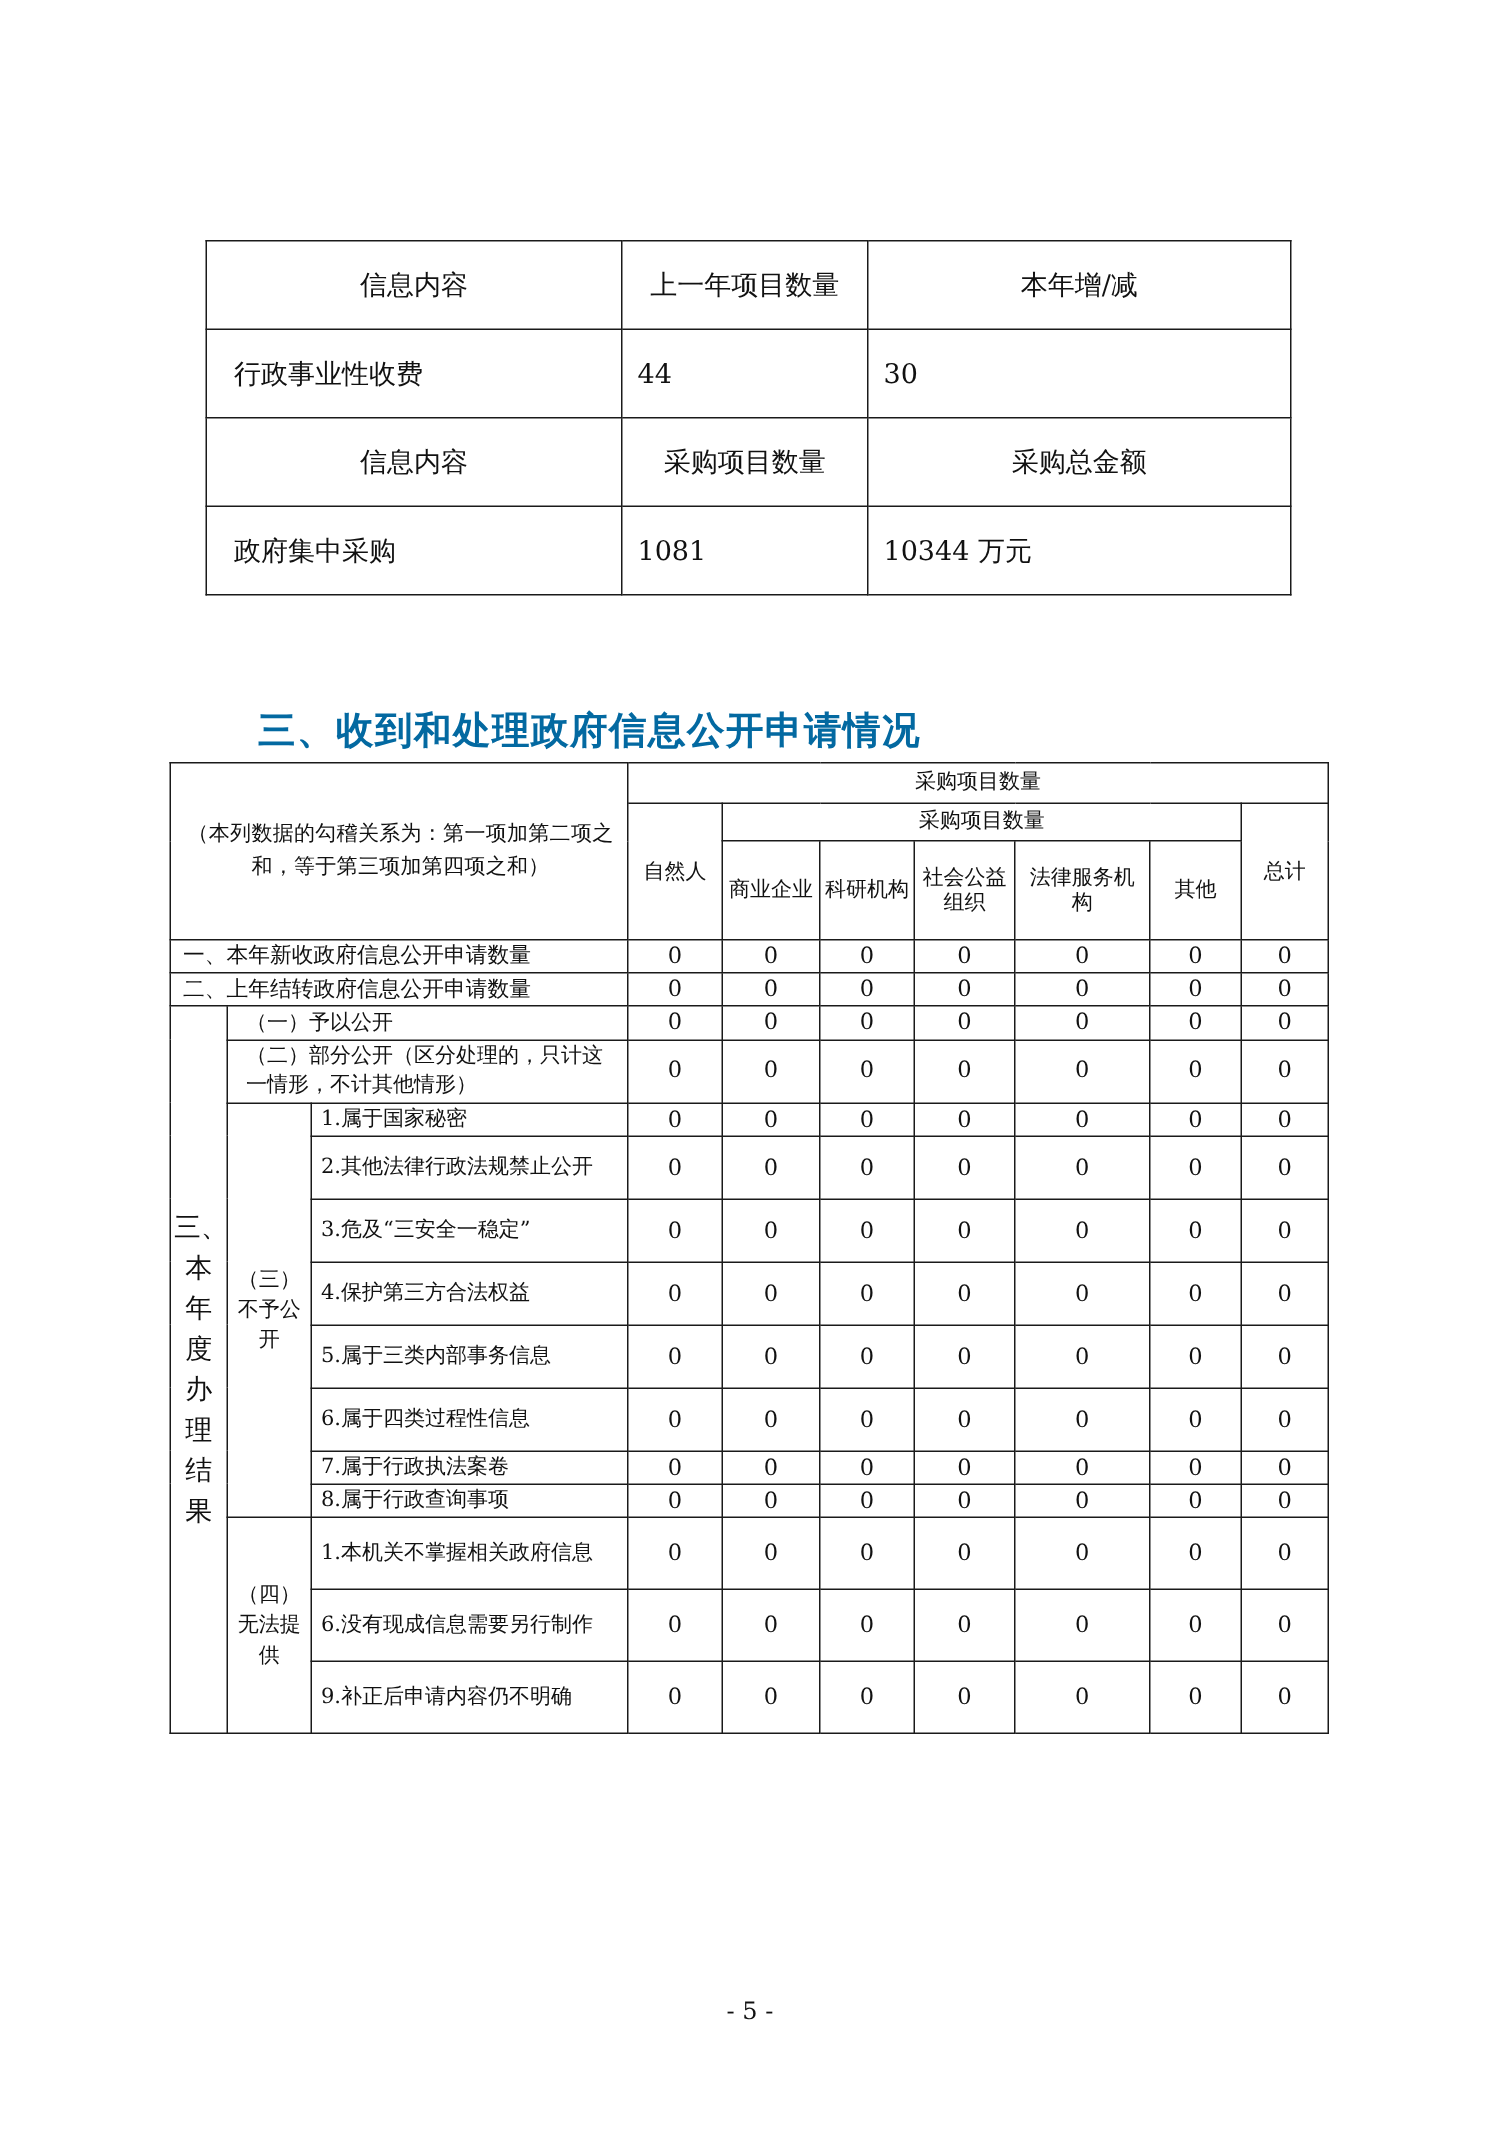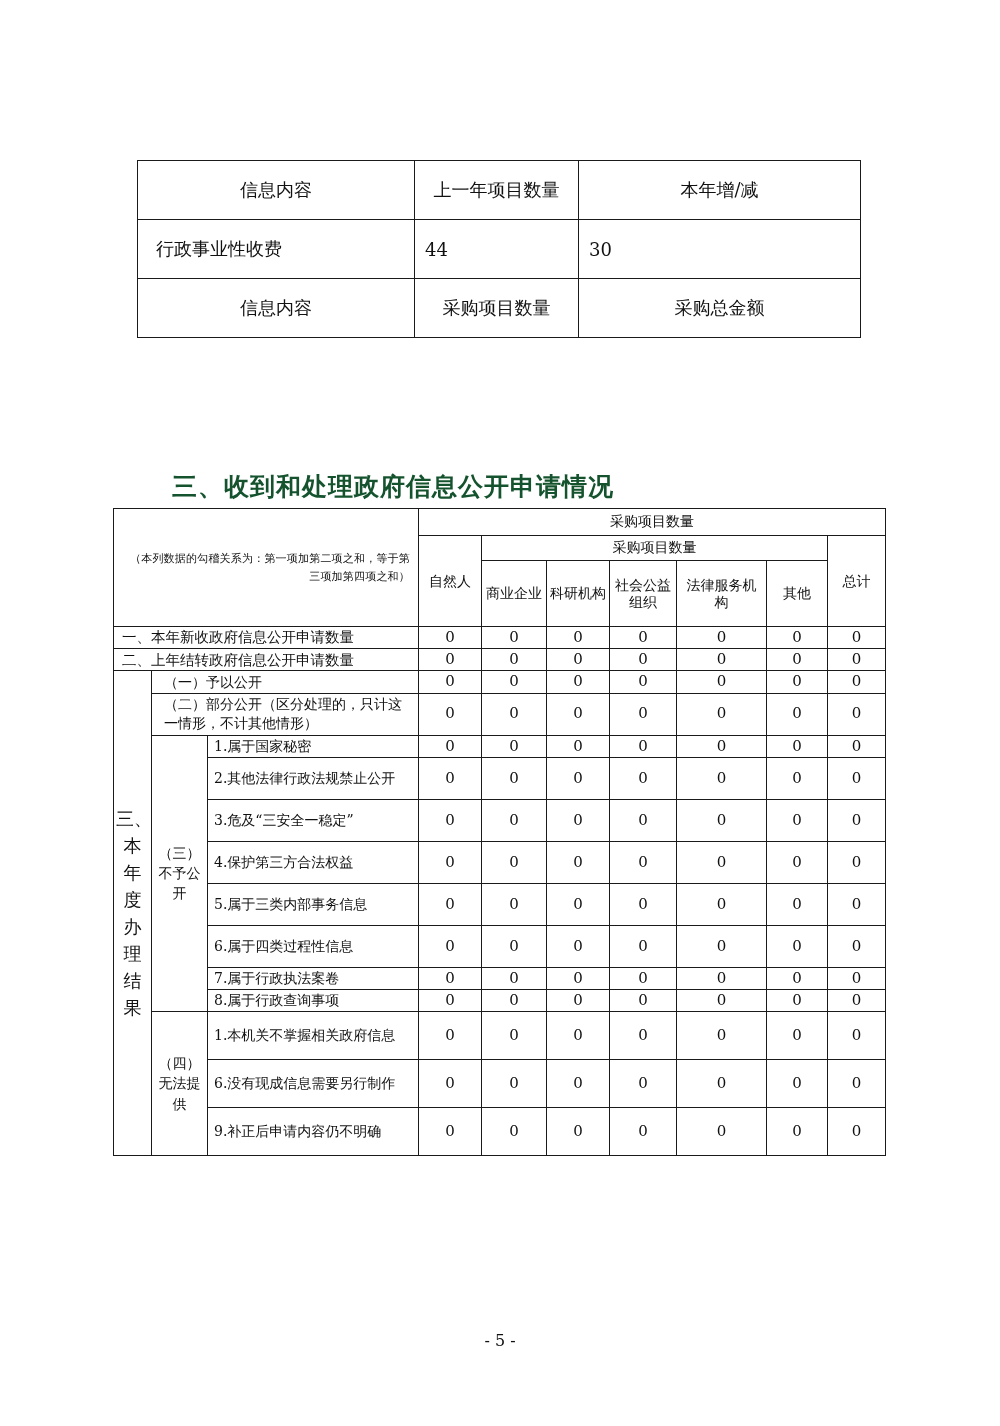--- a/index.html
+++ b/index.html
@@ -48,21 +48,21 @@
 
   
   .section-heading {
     position: absolute;
     left: 172px;
     top: 470px;
     font-family: "DejaVu Sans", "Liberation Sans", sans-serif;
     font-weight: bold;
     font-size: 25px;
     letter-spacing: 1px;
-    color: #14532d;
+    color: #0369a1;
     white-space: nowrap;
   }
 
   
   .table-main {
     position: absolute;
     left: 113px;
     top: 508px;
     width: 772px;
     border-collapse: collapse;
@@ -86,23 +86,23 @@
   .c-l3 { width: 211px; }
   .c-d1 { width: 63px; }
   .c-d2 { width: 65px; }
   .c-d3 { width: 63px; }
   .c-d4 { width: 67px; }
   .c-d5 { width: 90px; }
   .c-d6 { width: 61px; }
   .c-d7 { width: 58px; }
 
   td.hdr-note {
-    font-size: 11px;
+    font-size: 14px;
     line-height: 1.55;
-    text-align: right;
+    text-align: center;
     padding: 4px 8px 4px 10px;
     letter-spacing: 0.2px;
   }
   td.hdr-center { text-align: center; font-size: 14px; }
   td.hdr-narrow { font-size: 14px; line-height: 1.2; }
 
   td.row-label {
     text-align: left;
     padding-left: 8px;
     font-size: 14.5px;
@@ -171,20 +171,25 @@
       </tr>
       <tr class="row-data">
         <td class="label-left">行政事业性收费</td>
         <td>44</td>
         <td>30</td>
       </tr>
       <tr class="row-head">
         <td>信息内容</td>
         <td>采购项目数量</td>
         <td>采购总金额</td>
+      </tr>
+      <tr class="row-data">
+        <td class="label-left">政府集中采购</td>
+        <td>1081</td>
+        <td>10344 万元</td>
       </tr>
     </tbody>
   </table>
 
   <div class="section-heading">三、收到和处理政府信息公开申请情况</div>
 
   <table class="table-main">
     <colgroup>
       <col class="c-l1">
         <col class="c-l2">

